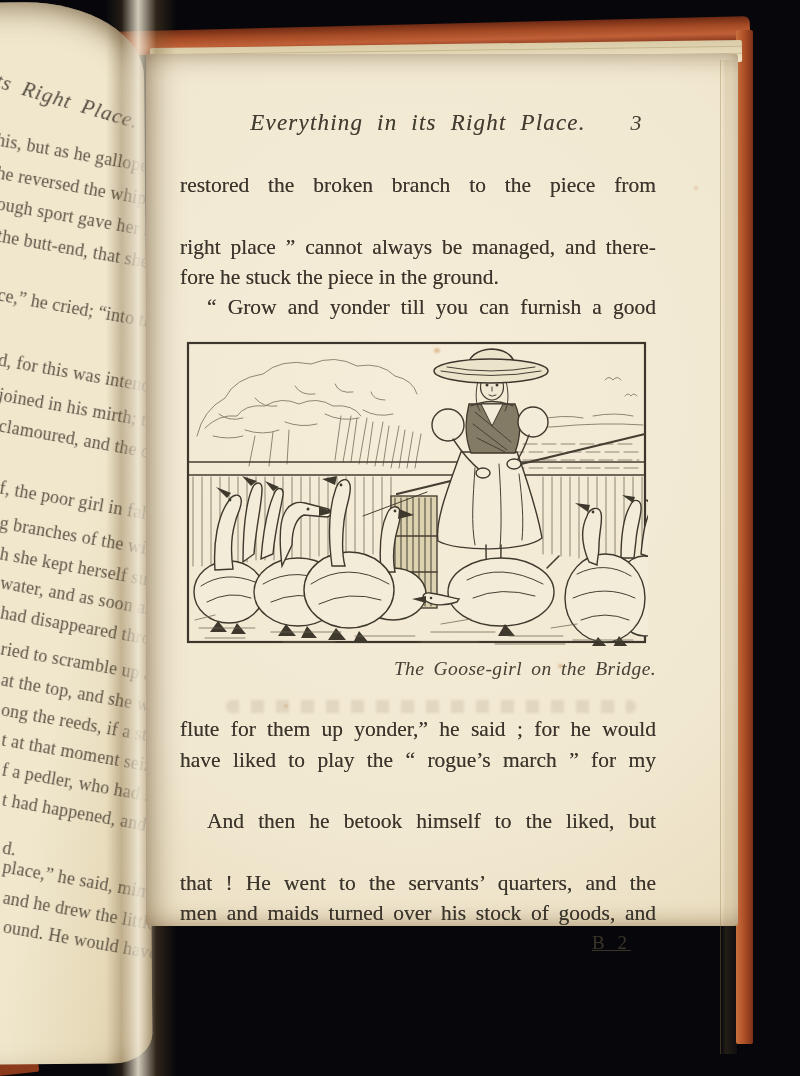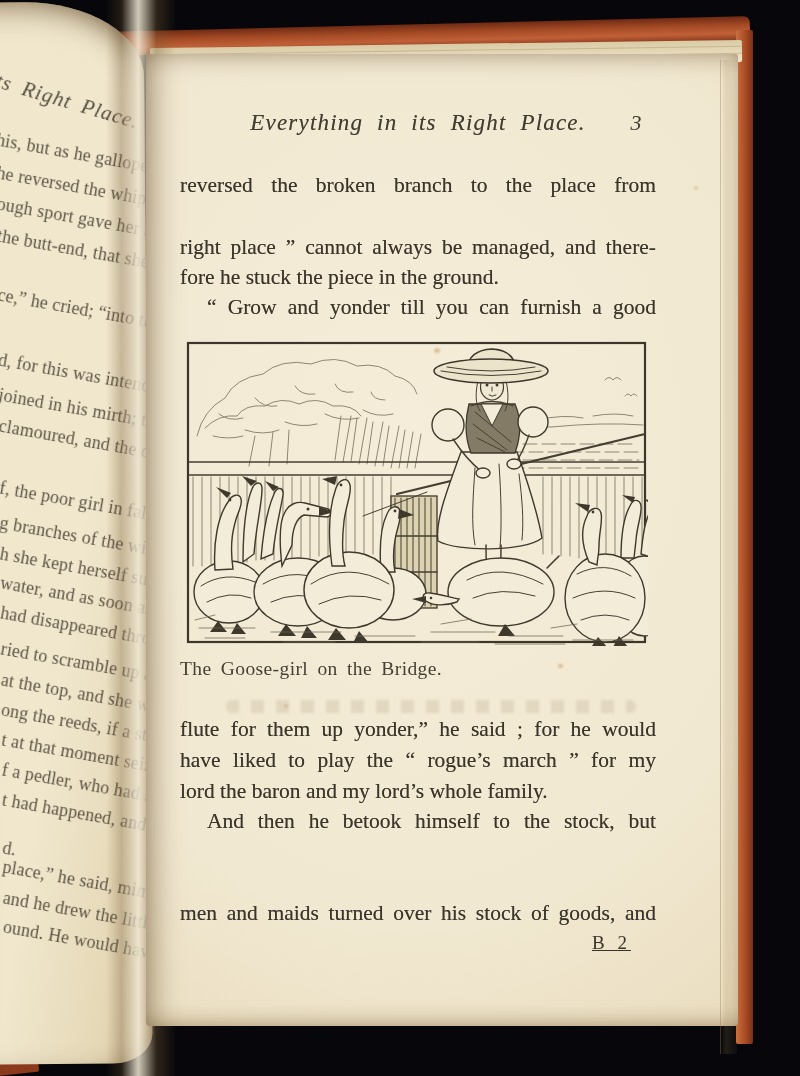--- a/index.html
+++ b/index.html
@@ -35,21 +35,21 @@
     font-style:italic;font-size:21px;transform:rotate(17deg);transform-origin:left top;
     filter:blur(.3px);letter-spacing:1px;word-spacing:5px;}
 
   
   .gutter{position:absolute;left:106px;top:0;width:70px;height:1076px;
     background:linear-gradient(90deg,rgba(80,58,28,0) 0%,rgba(110,82,44,.28) 22%,
       rgba(244,236,216,.85) 46%,rgba(120,92,52,.35) 72%,rgba(120,92,52,0) 100%);
     pointer-events:none;}
 
   
-  .right-page{position:absolute;left:146px;top:54px;width:592px;height:972px;
+  .right-page{position:absolute;left:146px;top:54px;width:592px;height:872px;
     background:
       radial-gradient(120% 90% at 45% 40%, #f5edd9 0%, #f1e8d1 55%, #e9dcbd 85%, #e0d1ac 100%);
     border-radius:3px 3px 4px 4px;
     box-shadow:inset 24px 0 30px -18px rgba(95,68,34,.55),
                inset 0 20px 22px -16px rgba(120,95,60,.4),
                inset -10px 0 14px -10px rgba(120,95,60,.35),
                inset 0 -16px 20px -12px rgba(130,100,60,.4);}
   .fore-edge{position:absolute;left:574px;top:6px;width:16px;height:994px;
     background:linear-gradient(90deg,rgba(0,0,0,0) 0%,rgba(160,130,80,.18) 30%,rgba(160,130,80,.05) 100%);
     border-left:1px solid rgba(150,120,70,.35);}
@@ -60,22 +60,22 @@
   .jl{text-align:justify;text-align-last:justify;text-justify:inter-word;}
   .el{text-align:left;}
   .in{padding-left:27px;width:449px;}
 
   .running-title{position:absolute;left:34px;top:56px;width:476px;height:32px;
     text-align:center;font-style:italic;font-size:23px;color:#423c31;
     letter-spacing:1.2px;word-spacing:7px;text-shadow:0 0 .5px rgba(60,54,44,.5);}
   .page-number{position:absolute;left:470px;top:56px;width:40px;
     font-style:italic;font-size:22px;color:#423c31;text-align:center;}
 
-  .caption{position:absolute;left:34px;top:604px;width:476px;text-align:left;
-    font-size:19.5px;color:#453f34;word-spacing:4px;letter-spacing:.4px;}
+  .caption{position:absolute;left:34px;top:604px;width:476px;text-align:right;
+    font-style:italic;font-size:19.5px;color:#453f34;word-spacing:4px;letter-spacing:.4px;}
 
   .signature{position:absolute;left:446px;top:878px;font-size:19px;color:#3a342b;
     letter-spacing:4px;text-decoration:underline;}
 
   .illus{position:absolute;left:39px;top:286px;width:463px;height:306px;}
 
   .show-through{position:absolute;left:80px;top:646px;width:410px;height:13px;
     background:repeating-linear-gradient(90deg,rgba(125,104,72,.14) 0 13px,rgba(125,104,72,0) 13px 25px);
     filter:blur(1.5px);border-radius:6px;}
 
@@ -129,21 +129,21 @@
   </div>
 
   <div class="gutter"></div>
 
   <div class="right-page">
     <div class="fore-edge"></div>
 
     <div class="running-title">Everything in its Right Place.</div>
     <div class="page-number">3</div>
 
-    <div class="textline jl" style="top:116px">reversed the broken branch to the place from</div>
+    <div class="textline jl" style="top:116px">restored the broken branch to the piece from</div>
     <div class="textline jl" style="top:178px">right place ” cannot always be managed, and there-</div>
     <div class="textline el" style="top:208px">fore he stuck the piece in the ground.</div>
     <div class="textline jl in" style="top:238px">“ Grow and yonder till you can furnish a good</div>
 
     <svg class="illus" viewBox="0 0 463 306" role="img">
       <rect x="3" y="3" width="457" height="299" fill="none" stroke="#3c362c" stroke-width="2.2"></rect>
 
       <g class="ln thin faint">
         <path d="M12,96 Q18,70 40,58 Q50,38 78,34 Q96,18 126,24 Q150,14 172,26 Q196,22 210,36 Q228,40 232,54"></path>
         <path d="M20,88 q14,-14 32,-12 q8,-12 28,-10 q16,-10 34,-2 q18,-8 34,2 q20,-2 28,10"></path>
@@ -263,22 +263,22 @@
         <path d="M10,280 l20,-5 M256,284 l30,-5 M366,288 l26,-4"></path>
       </g>
     </svg>
 
     <div class="caption">The Goose-girl on the Bridge.</div>
 
     <div class="show-through"></div>
 
     <div class="textline jl" style="top:691px">have liked to play the “ rogue’s march ” for my</div>
     <div class="textline jl" style="top:660px">flute for them up yonder,” he said ;  for he would</div>
-    <div class="textline el" style="top:722px">lord the baron and my lord’s whole family.</div>
-    <div class="textline jl in" style="top:752px">And then he betook himself to the stock, but</div>
+    <div class="textline jl in" style="top:752px">And then he betook himself to the liked, but</div>
+    <div class="textline jl" style="top:814px">that !   He went to the servants’ quarters, and the</div>
     <div class="textline jl" style="top:844px">men and maids turned over his stock of goods, and</div>
 
     <div class="signature">B 2</div>
 
     <div class="fox" style="left:288px;top:294px;width:6px;height:5px;opacity:.4"></div>
     <div class="fox" style="left:412px;top:610px;width:5px;height:4px;opacity:.45"></div>
     <div class="fox" style="left:138px;top:650px;width:4px;height:4px;opacity:.3"></div>
     <div class="fox" style="left:548px;top:132px;width:4px;height:4px;opacity:.3"></div>
   </div>
 

